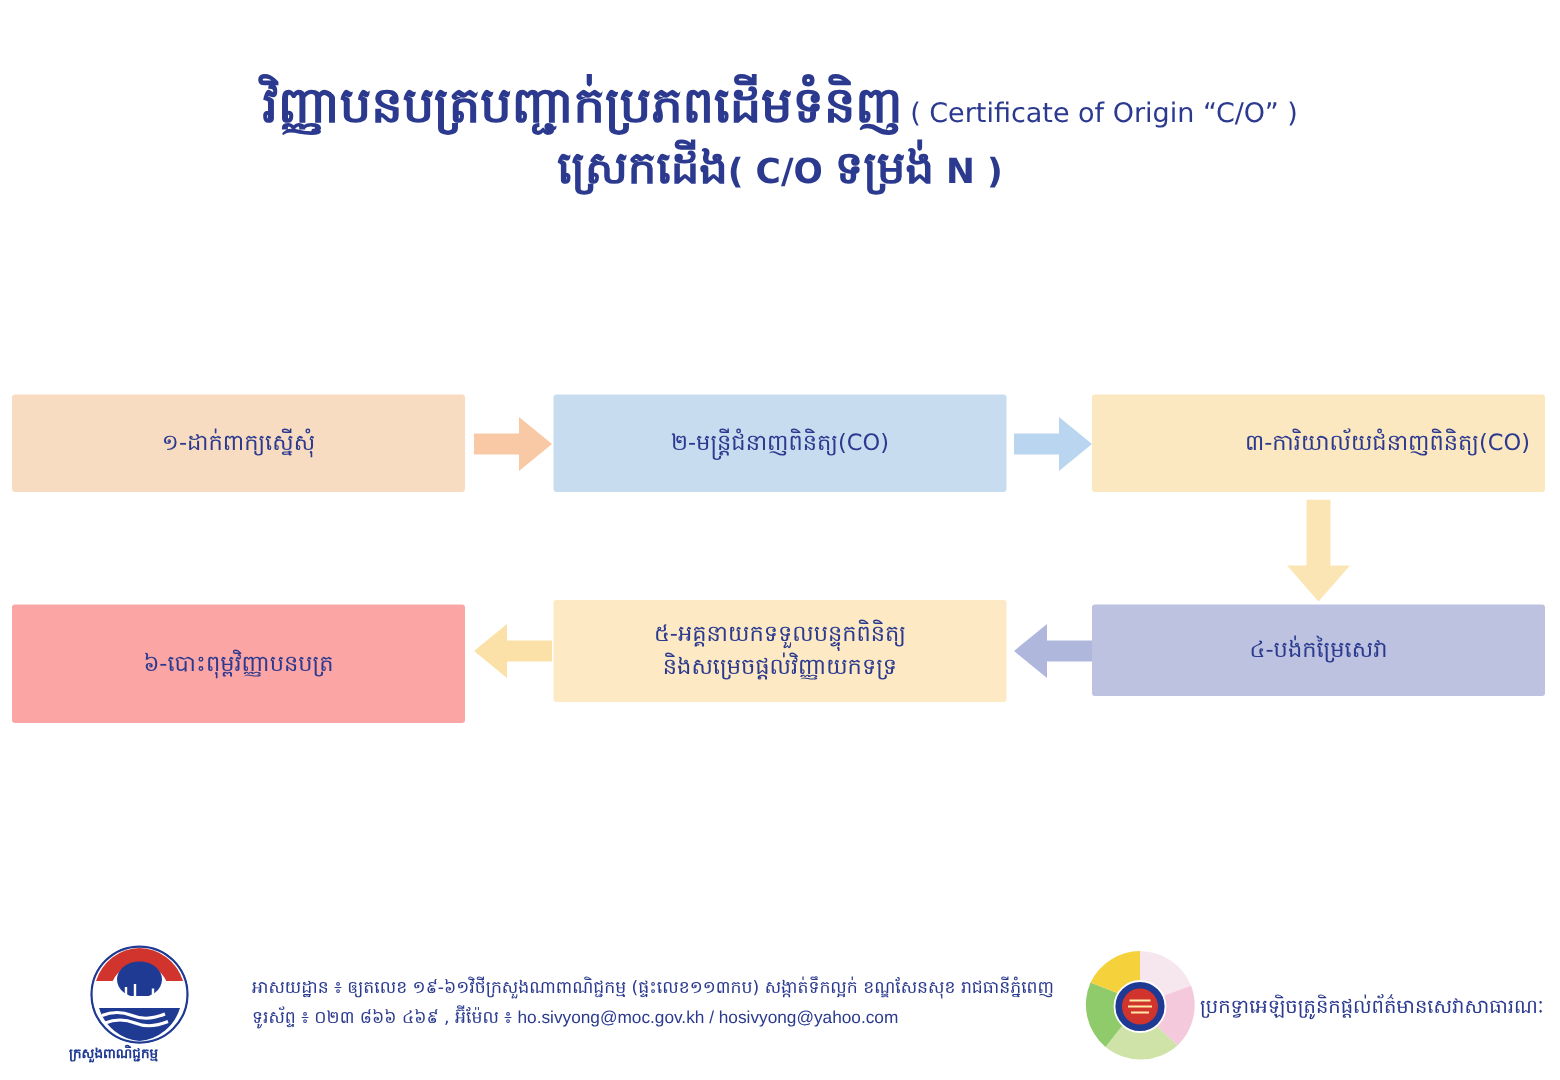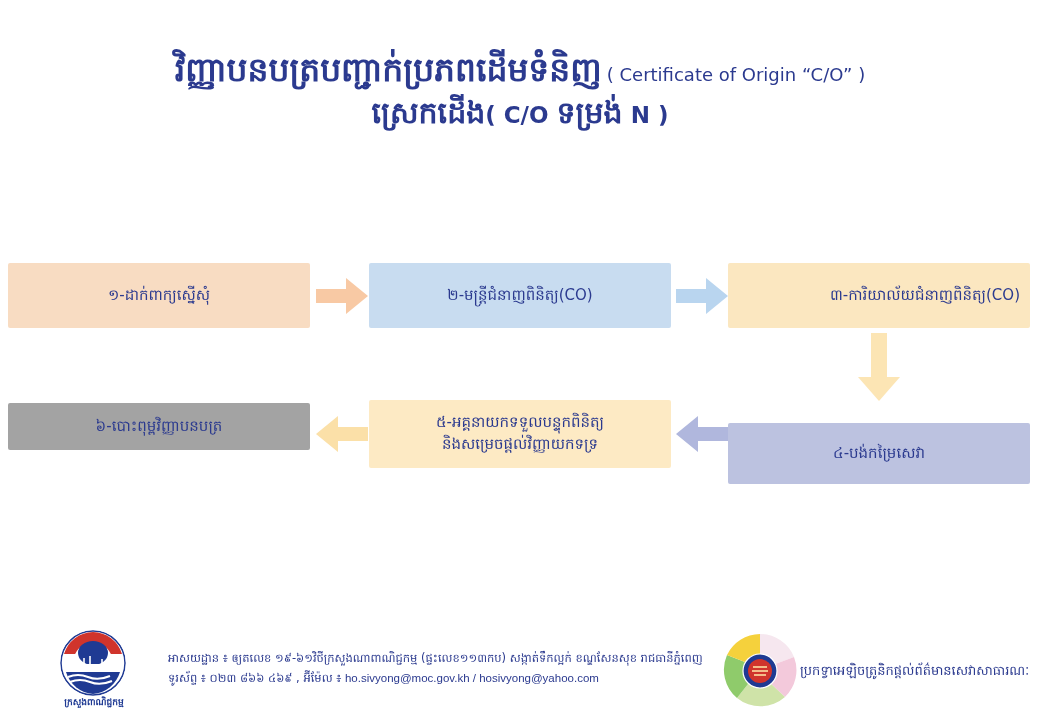--- a/index.html
+++ b/index.html
@@ -71,23 +71,23 @@
   .node-text {
     display: block;
     width: 100%;
   }
   .node-text .l2 { display: block; }
 
   
   #node-1 { left: 8px;   top: 263px; width: 302px; height: 65px; background: #f8dcc2; }
   #node-2 { left: 369px; top: 263px; width: 302px; height: 65px; background: #c8dcf0; }
   #node-3 { left: 728px; top: 263px; width: 302px; height: 65px; background: #fbe7c0; text-align: right; }
-  #node-4 { left: 728px; top: 403px; width: 302px; height: 61px; background: #bcc2e0; margin-top: 20px; }
+  #node-4 { left: 728px; top: 403px; width: 302px; height: 61px; background: #bcc2e0; }
   #node-5 { left: 369px; top: 400px; width: 302px; height: 68px; background: #fdeac4; }
-  #node-6 { left: 8px;   top: 403px; width: 302px; height: 47px; background: #a3a3a3; }
+  #node-6 { left: 8px;   top: 403px; width: 302px; height: 79px; background: #fca5a5; }
 
   
   .arrow { position: absolute; }
   .arrow svg { display: block; }
 
   
   #footer { position: absolute; left: 0; top: 0; width: 1040px; height: 720px; }
 
   #logo-moc {
     position: absolute;
@@ -104,21 +104,20 @@
     height: 66px;
     border-radius: 50%;
     background: #ffffff;
     overflow: hidden;
   }
   #logo-moc .caption {
     position: absolute;
     left: 0;
     top: 66px;
     width: 96px;
-    text-align: center;
     font-size: 9px;
     font-weight: 700;
     color: #1f3a93;
     white-space: nowrap;
   }
 
   #footer-address {
     position: absolute;
     left: 168px;
     top: 648px;

